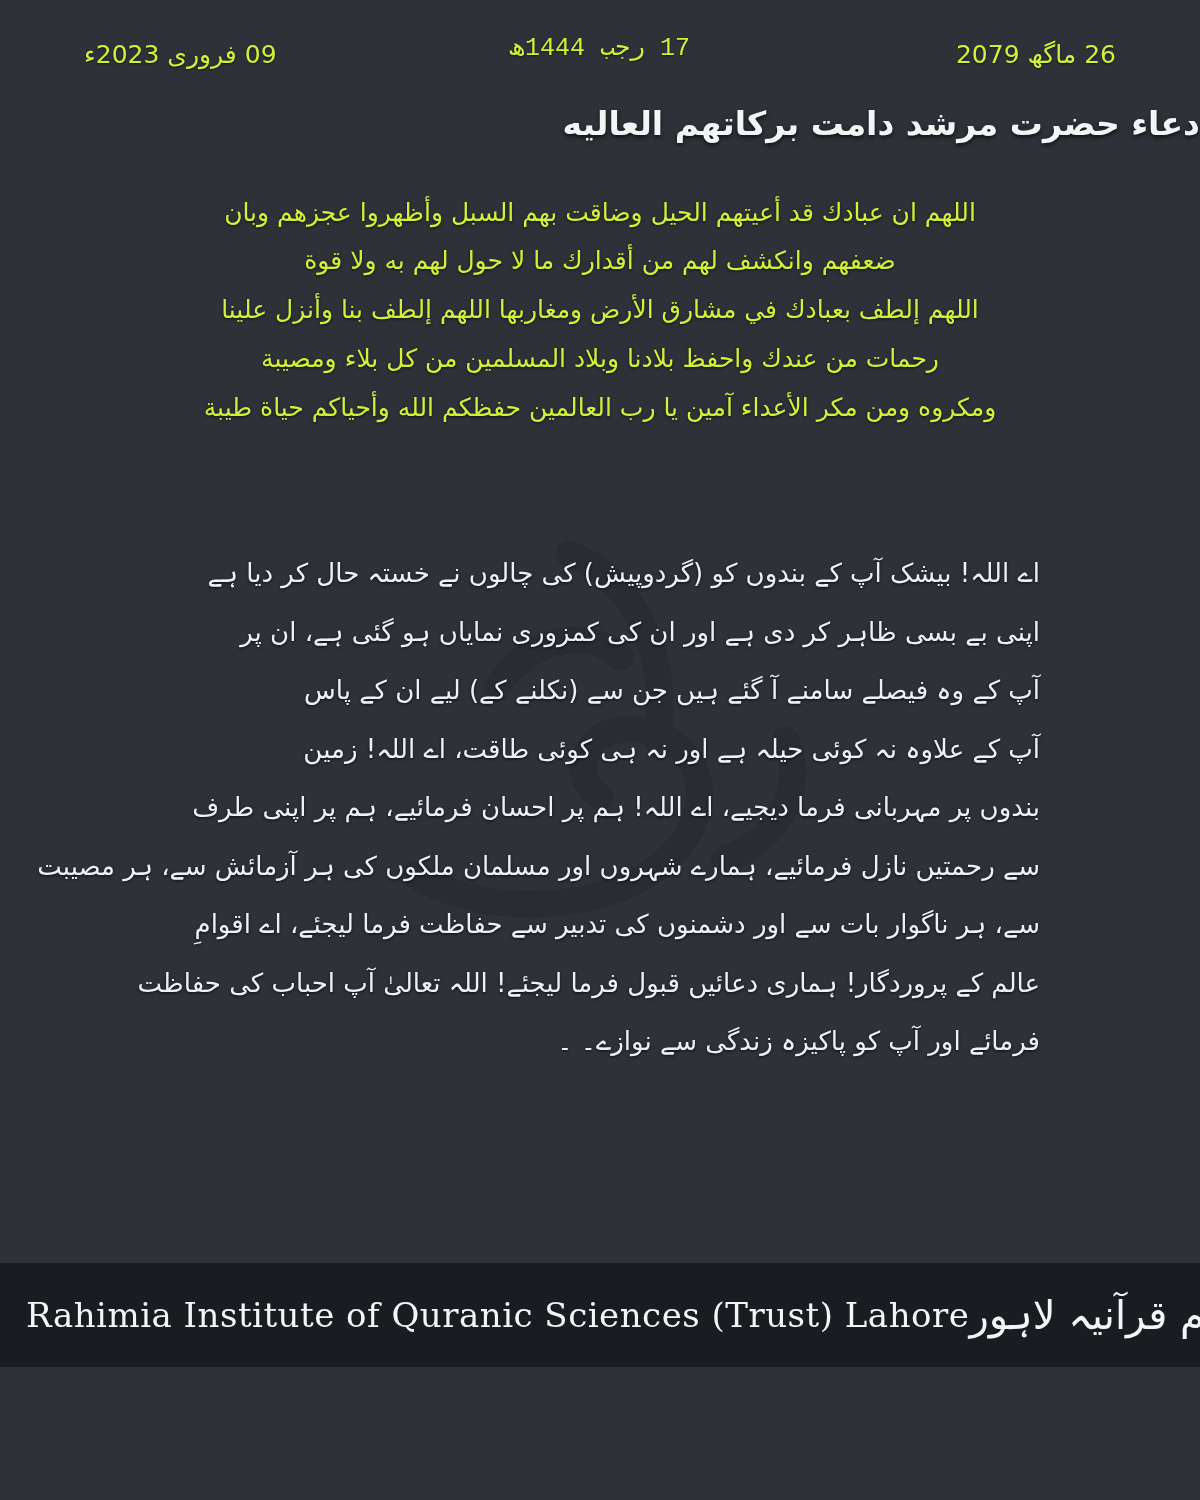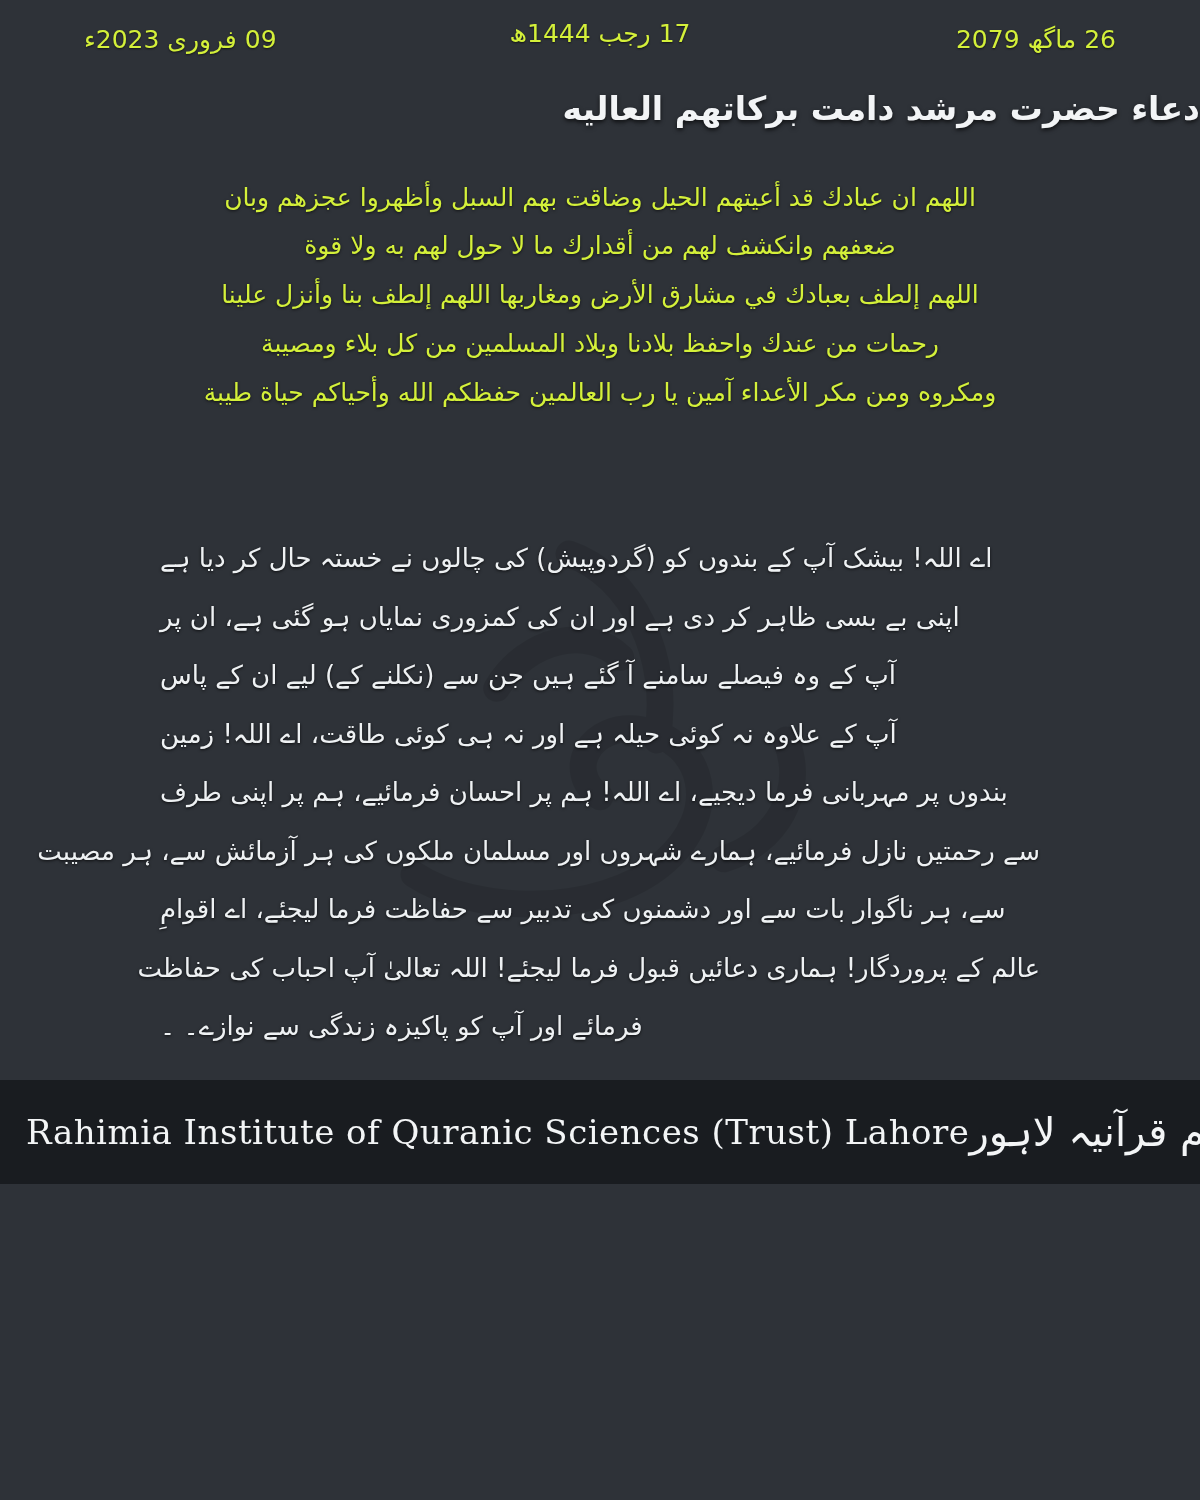--- a/index.html
+++ b/index.html
@@ -26,22 +26,23 @@
     opacity: 0.10;
     pointer-events: none;
     z-index: 0;
   }
   .watermark svg { width: 100%; height: 100%; display: block; }
 
   .page {
     position: relative;
     z-index: 1;
     width: 1200px;
-    height: 1184px;
+    height: 1352px;
     box-sizing: border-box;
+    margin-top: 15px;
   }
 
   
   .header {
     position: relative;
     height: 78px;
   }
   .date {
     position: absolute;
     color: #d4f03a;
@@ -53,20 +54,21 @@
   .date-greg {
     top: 24px;
     left: 84px;
     text-align: left;
   }
   .date-hijri {
     top: 18px;
     left: 50%;
     transform: translateX(-50%);
     text-align: center;
+    font-family: Liberation Mono, monospace;
   }
   .date-nanak {
     top: 24px;
     right: 84px;
     text-align: center;
   }
 
   
   .doc-title {
     margin: 6px 0 0 0;
@@ -90,21 +92,21 @@
   }
   .arabic-line {
     display: block;
     white-space: nowrap;
   }
 
   
   .urdu-block {
     margin: 112px auto 0 auto;
     width: 880px;
-    text-align: left;
+    text-align: right;
     color: #eef1f3;
     font-size: 26px;
     line-height: 2.25;
     text-shadow: 0 1px 3px rgba(0,0,0,0.75);
   }
   .urdu-line {
     display: block;
     white-space: nowrap;
   }
 

